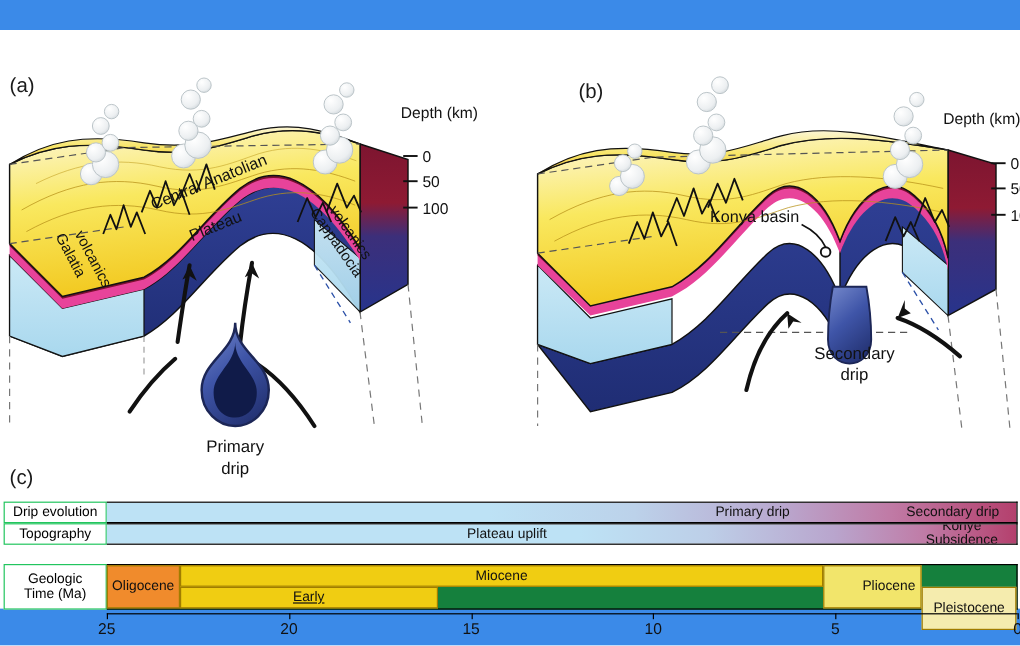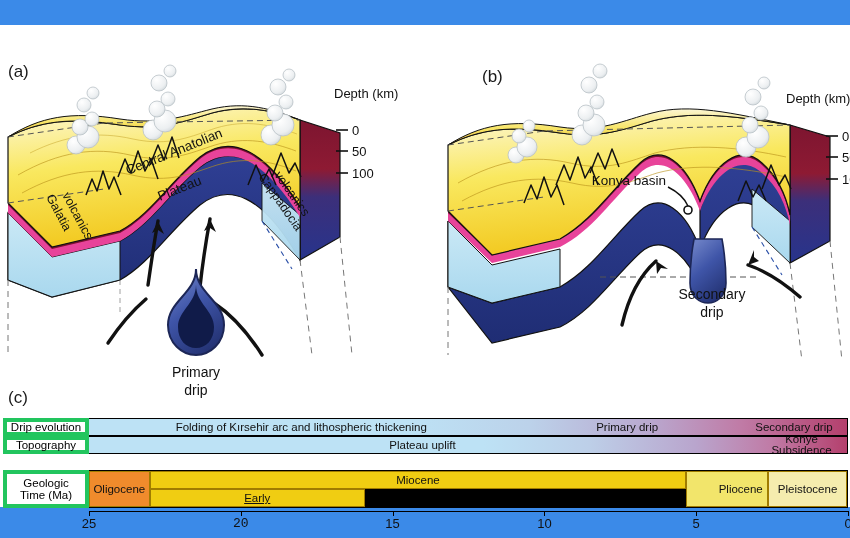--- a/index.html
+++ b/index.html
@@ -17,36 +17,36 @@
   .stage{position:absolute;left:0;top:25px;width:850px;height:482px;background:#fff;}
 
   svg.diagram{position:absolute;left:0;top:0;width:850px;height:400px;}
 
   
   .tl{position:absolute;left:3px;top:393px;width:845px;}
   .tl-row{display:flex;height:18px;}
   .tl-row.geo{height:38px;margin-top:16px;}
   .tl-label{
     width:86px;flex:0 0 86px;
-    border:4px solid #22c55e;
+    border:1px solid #22c55e;
     background:#fff;
     font-size:11.5px;
     display:flex;align-items:center;justify-content:center;
     box-sizing:border-box;
     line-height:1.05;
     text-align:center;
     color:#000;
   }
   .tl-track{position:relative;flex:1;border:1px solid #000;border-left:none;box-sizing:border-box;overflow:hidden;}
   .grad-drip{background:linear-gradient(to right,#bde2f5 0%,#bde2f5 42%,#bcd2ea 58%,#b9a8cf 74%,#c07ba6 86%,#b4406d 100%);}
   .grad-topo{background:linear-gradient(to right,#bde2f5 0%,#bde2f5 52%,#bdcfe8 66%,#b9a5cd 80%,#c07ba6 90%,#b4406d 100%);}
   .seg{position:absolute;top:0;bottom:0;display:flex;align-items:center;justify-content:center;font-size:11.5px;color:#111;white-space:nowrap;}
   .seg.two-line{line-height:1.0;text-align:center;flex-direction:column;}
 
-  .geo-wrap{position:relative;flex:1;box-sizing:border-box;border:1px solid #000;border-left:none;background:#000000;}
+  .geo-wrap{position:relative;flex:1;box-sizing:border-box;border:1px solid #000;border-left:none;background:#15803d;}
   .geo-cell{position:absolute;box-sizing:border-box;border:1px solid #a07c00;display:flex;align-items:center;justify-content:center;font-size:11.5px;color:#111;white-space:nowrap;}
 
   .axis{position:absolute;left:3px;top:486px;width:845px;height:22px;text-align:right;}
   .axis-line{position:absolute;left:86px;right:0;top:0;height:1px;background:#000;}
   .tick{position:absolute;top:0;width:1px;height:5px;background:#000;}
   .tick-lbl{position:absolute;top:5px;font-size:13px;color:#111;transform:translateX(-50%);}
 </style>
 </head>
 <body>
 
@@ -332,21 +332,20 @@
     <text x="712" y="292" font-size="14" fill="#111" text-anchor="middle" id="t-sd2">drip</text>
 
     <text x="8" y="378" font-size="17" fill="#1a1a1a" id="t-pc">(c)</text>
   </svg>
 
   <div class="tl">
 
     <div class="tl-row">
       <div class="tl-label">Drip evolution</div>
       <div class="tl-track grad-drip" id="track-drip">
-          <div class="seg" style="left: 0%; width: 56%;">Folding of Kırsehir arc and lithospheric thickening</div>
           <div class="seg" style="left: 56%; width: 30%;">Primary drip</div>
           <div class="seg" style="left: 86%; width: 14%;">Secondary drip</div>
         </div>
     </div>
 
     <div class="tl-row">
       <div class="tl-label">Topography</div>
       <div class="tl-track grad-topo" id="track-topo">
           <div class="seg" style="left: 0%; width: 88%;">Plateau uplift</div>
           <div class="seg two-line" style="left: 88%; width: 12%;">
@@ -360,33 +359,33 @@
       <div class="tl-label">
         <span>
           <span>Geologic</span><br>
           <span>Time (Ma)</span>
         </span>
       </div>
       <div class="geo-wrap" id="track-geo">
           <div class="geo-cell" style="left: 0%; width: 8%; top: 0px; height: 100%; background: rgb(240, 139, 44);">Oligocene</div>
           <div class="geo-cell" style="left: 8%; width: 70.8%; top: 0px; height: 50%; background: rgb(240, 205, 18);">Miocene</div>
           <div class="geo-cell" style="left: 78.8%; width: 10.8%; top: 0px; height: 100%; background: rgb(242, 229, 107); padding-left: 27px;">Pliocene</div>
-          <div class="geo-cell" style="left: 89.6%; width: 10.4%; top: 0px; height: 100%; background: rgb(245, 236, 174);">Pleistocene</div>
+          <div class="geo-cell" style="left: 89.6%; width: 10.4%; top: 18px; height: 100%; background: rgb(245, 236, 174);">Pleistocene</div>
           <div class="geo-cell" style="left: 8%; width: 28.4%; top: 50%; height: 50%; background: rgb(240, 205, 18); text-decoration: underline;">Early</div>
         </div>
     </div>
   </div>
 
   <div class="axis">
     <div class="axis-line"></div>
     <div id="axis-ticks">
         <div class="tick" style="left: 86px;"></div>
         <div class="tick-lbl" style="left: 86px;">25</div>
         <div class="tick" style="left: 237.8px;"></div>
-        <div class="tick-lbl" style="left: 237.8px; font-family: Liberation Mono, monospace;">20</div>
+        <div class="tick-lbl" style="left: 237.8px;">20</div>
         <div class="tick" style="left: 389.6px;"></div>
         <div class="tick-lbl" style="left: 389.6px;">15</div>
         <div class="tick" style="left: 541.4px;"></div>
         <div class="tick-lbl" style="left: 541.4px;">10</div>
         <div class="tick" style="left: 693.2px;"></div>
         <div class="tick-lbl" style="left: 693.2px;">5</div>
         <div class="tick" style="left: 845px;"></div>
         <div class="tick-lbl" style="left: 845px;">0</div>
       </div>
   </div>

